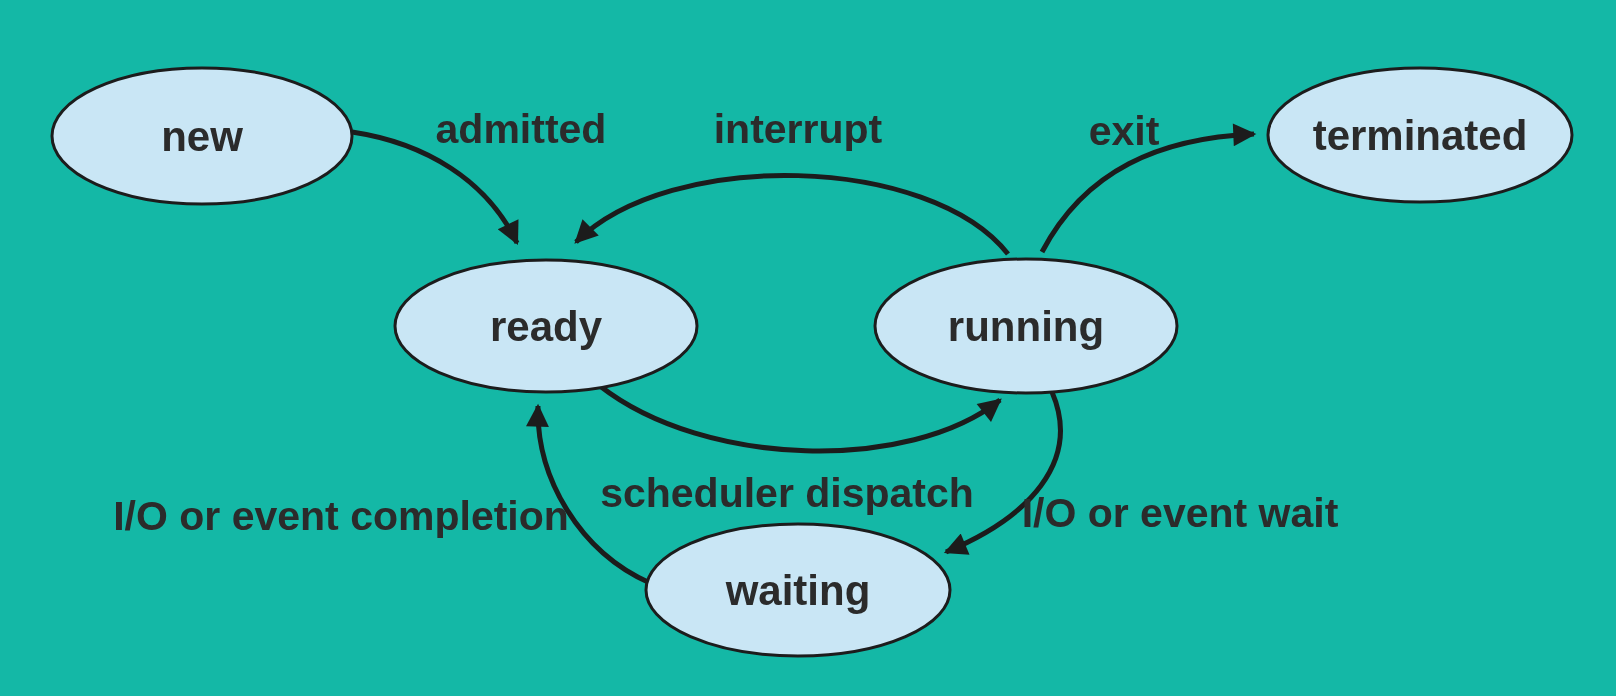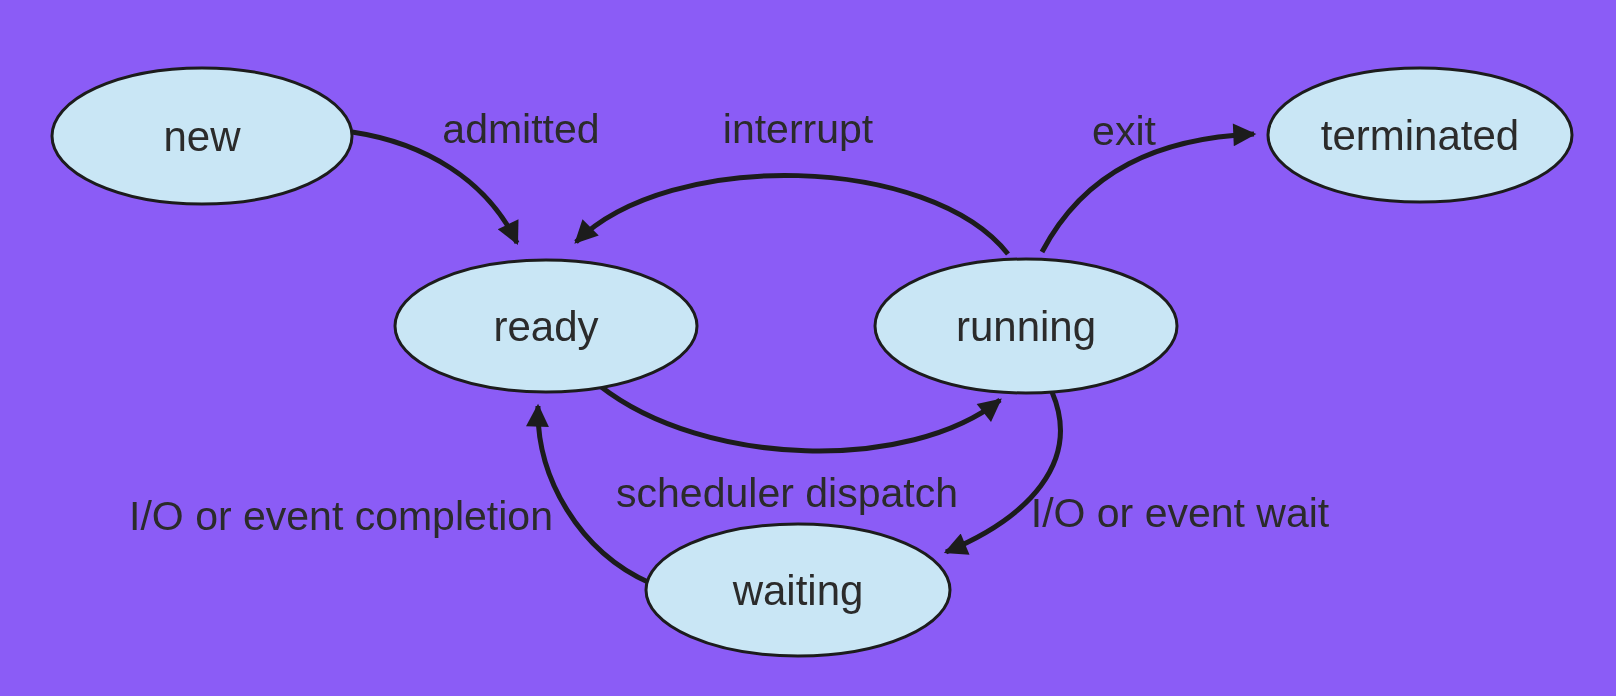--- a/index.html
+++ b/index.html
@@ -8,21 +8,22 @@
     background: #ffffff;
     width: 1616px;
     height: 696px;
     overflow: hidden;
     font-family: "Liberation Sans", sans-serif;
   }
   .diagram-wrap {
     width: 1616px;
     height: 696px;
     position: relative;
-    background: #8b5cf6;
+    background: #14b8a6;
+    font-weight: bold;
   }
   svg { display: block; }
   .state-ellipse {
     fill: #c9e6f5;
     stroke: #1c1c1c;
     stroke-width: 3;
   }
   .state-label {
     fill: #2b2b2b;
     font-size: 42px;

